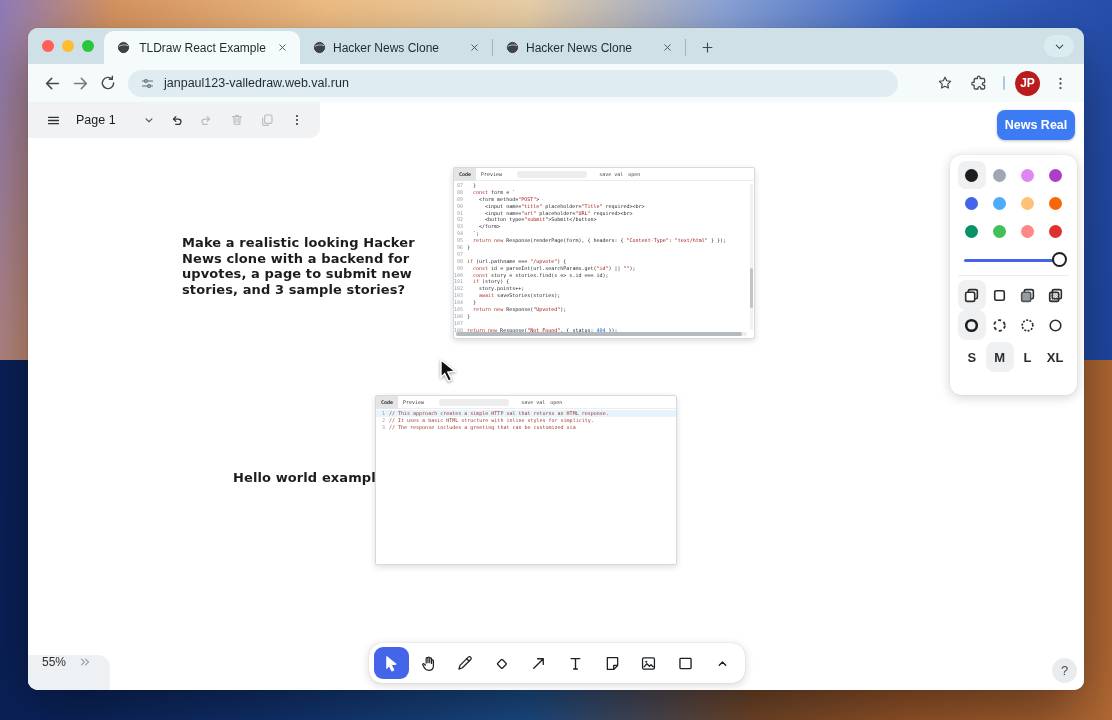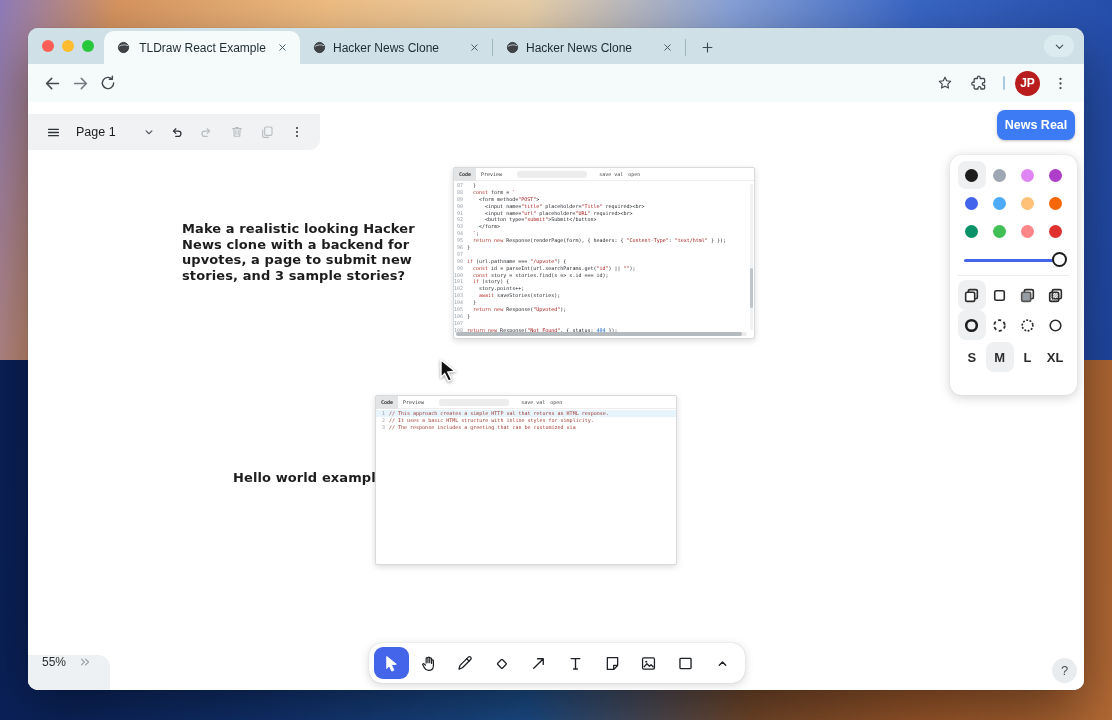--- a/index.html
+++ b/index.html
@@ -37,21 +37,21 @@
   .addressbar { height:27px; background:#dfecf1; border-radius:14px; flex:1 1 auto; margin:0 10px 0 6px; display:flex; align-items:center; padding:0 12px; max-width:770px; }
   .addr-icon { color:#5f6a70; display:flex; margin-right:9px; }
   .url { font-size:12.5px; color:#1f2b30; }
   .toolbar-right { display:flex; align-items:center; margin-left:auto; gap:6px; }
   .tb-divider { width:2px; height:14px; background:#a9c9e2; border-radius:1px; margin:0 4px; }
   .avatar { width:25px; height:25px; border-radius:50%; background:#b91c1c; color:#fff; font-size:12px; font-weight:bold; display:flex; align-items:center; justify-content:center; }
 
   
   .content { position:absolute; top:74px; left:0; right:0; bottom:0; background:#ffffff; }
 
-  .tl-topbar { position:absolute; left:0; top:12px; width:292px; height:36px; background:#f0f2f4; border-radius:0 0 10px 0; display:flex; align-items:center; padding:0 8px 0 10px; color:#2e3236; }
+  .tl-topbar { position:absolute; left:0; top:0; width:292px; height:36px; background:#f0f2f4; border-radius:0 0 10px 0; display:flex; align-items:center; padding:0 8px 0 10px; color:#2e3236; }
   .tl-btn { width:30px; height:30px; display:flex; align-items:center; justify-content:center; border-radius:6px; color:#2e3236; flex:none; }
   .tl-btn.dim { color:#b9bdc1; }
   .page-name { font-size:12.5px; color:#1d1d1d; margin:0 26px 0 8px; }
   .page-chevron { color:#55595d; display:flex; margin-right:6px; }
 
   .make-real { position:absolute; top:8px; right:9px; width:78px; height:30px; background:#3d7bf5; color:#fff; border:none; border-radius:8px; font-size:12.5px; font-weight:bold; font-family:"Liberation Sans",sans-serif; box-shadow:0 1px 3px rgba(0,0,0,.25); }
 
   
   .style-panel { position:absolute; left:922px; top:53px; width:127px; height:240px; background:#fff; border-radius:11px; box-shadow:0 2px 12px rgba(0,0,0,.18),0 0 1px rgba(0,0,0,.2); padding:6px 8px; }
   .swatches { display:grid; grid-template-columns:repeat(4,1fr); }
@@ -63,21 +63,21 @@
   .slider .knob { position:absolute; right:-2px; top:1px; width:15px; height:15px; border-radius:50%; background:#fff; border:2px solid #1d1d1d; }
   .sp-divider { border-top:1px solid #ececec; margin:6px 0 4px 0; }
   .sp-row { display:grid; grid-template-columns:repeat(4,1fr); }
   .sp-cell { height:30px; border:none; background:transparent; border-radius:8px; display:flex; align-items:center; justify-content:center; color:#2d2d2d; }
   .sp-cell.selected { background:#eef0f2; }
   .sizes { margin-top:2px; }
   .size-btn { font-size:13px; font-weight:bold; color:#2d2d2d; font-family:"Liberation Sans",sans-serif; }
 
   
   .note { position:absolute; font-family:"DejaVu Sans",sans-serif; font-weight:bold; font-size:13px; line-height:15.5px; color:#1d1d1d; letter-spacing:.1px; }
-  .note1 { left:154px; top:119px; width:258px; }
+  .note1 { left:154px; top:133px; width:258px; }
   .note2 { left:205px; top:368px; white-space:nowrap; }
 
   
   .code-window { position:absolute; background:#fff; border:1px solid #d6dadd; border-radius:2px; box-shadow:0 2px 6px rgba(0,0,0,.14); font-family:"DejaVu Sans Mono",monospace; overflow:hidden; }
   .cw1 { left:425px; top:65px; width:302px; height:172px; }
   .cw2 { left:347px; top:293px; width:302px; height:170px; }
   .cw-head { height:13px; display:flex; align-items:center; font-size:5px; border-bottom:1px solid #ededed; }
   .cw-tab { padding:0 5px; height:13px; line-height:13px; color:#333; }
   .cw-tab.active { background:#e2e4e6; font-weight:bold; }
   .cw-pill { width:70px; height:7px; background:#ededed; border-radius:3px; margin-left:10px; }
@@ -195,20 +195,30 @@
     <div class="nav-btn fwd">
       <svg viewBox="0 0 24 24" width="19" height="19" fill="none" stroke="currentColor" stroke-width="1.9" stroke-linecap="round" stroke-linejoin="round">
           <path d="M4.5 12H19M13 5.5l6.5 6.5-6.5 6.5"></path>
         </svg>
     </div>
     <div class="nav-btn">
       <svg viewBox="0 0 24 24" width="18" height="18" fill="none" stroke="currentColor" stroke-width="1.9" stroke-linecap="round" stroke-linejoin="round">
           <path d="M19.5 12a7.5 7.5 0 11-2.1-5.2"></path>
           <path d="M17.8 3v4h-4"></path>
         </svg>
+    </div>
+    <div class="addressbar">
+      <span class="addr-icon">
+        <svg viewBox="0 0 24 24" width="15" height="15" fill="none" stroke="currentColor" stroke-width="1.8" stroke-linecap="round">
+            <path d="M4 8h16M4 16h16"></path>
+            <circle cx="9.5" cy="8" r="2.2" fill="#dfecf1"></circle>
+            <circle cx="14.5" cy="16" r="2.2" fill="#dfecf1"></circle>
+          </svg>
+      </span>
+      <span class="url">janpaul123-valledraw.web.val.run</span>
     </div>
     <div class="toolbar-right">
       <div class="nav-btn">
         <svg viewBox="0 0 24 24" width="18" height="18" fill="none" stroke="currentColor" stroke-width="1.6" stroke-linejoin="round">
             <path d="M12 4.3l2.3 4.7 5.2.8-3.8 3.7.9 5.2-4.6-2.4-4.6 2.4.9-5.2L4.5 9.8l5.2-.8z"></path>
           </svg>
       </div>
       <div class="nav-btn">
         <svg viewBox="0 0 24 24" width="18" height="18" fill="none" stroke="currentColor" stroke-width="1.7" stroke-linejoin="round">
             <path d="M13.5 4.5a1.8 1.8 0 00-3.6 0V6H7a1.5 1.5 0 00-1.5 1.5V11H4.2a1.9 1.9 0 100 3.8h1.3v3.7A1.5 1.5 0 007 20h3.7v-1.3a1.9 1.9 0 113.8 0V20H18a1.5 1.5 0 001.5-1.5V15h-1.3a1.8 1.8 0 110-3.6h1.3V7.5A1.5 1.5 0 0018 6h-4.5V4.5z"></path>

